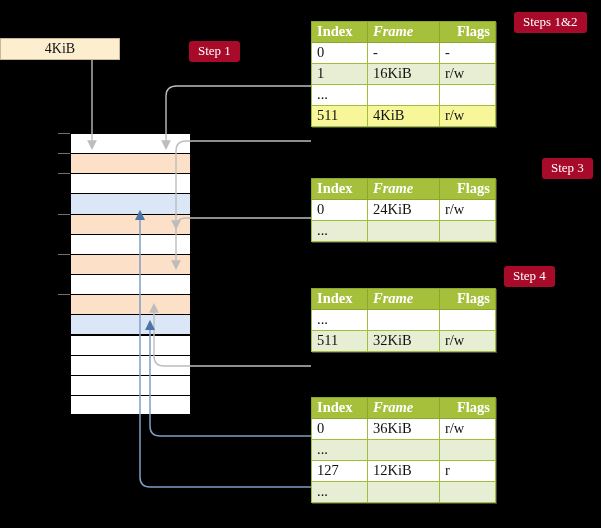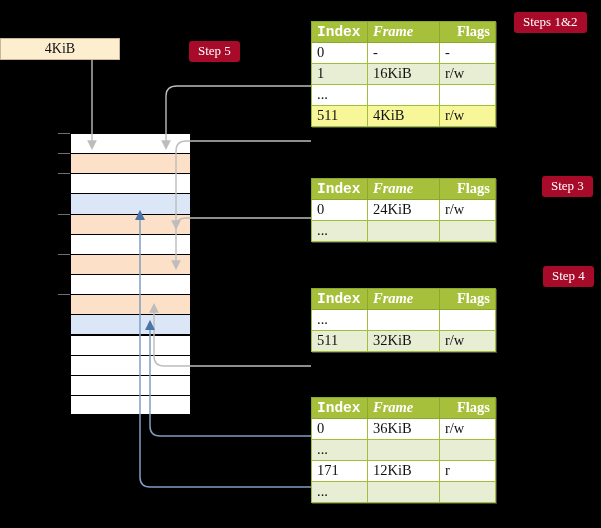--- a/index.html
+++ b/index.html
@@ -19,43 +19,43 @@
 
   
   .badge{
     background:#a80a2a;color:#fff;font-size:13px;
     padding:2px 9px 3px 9px;border-radius:3px;
     display:inline-block;white-space:nowrap;line-height:16px;
     box-shadow:0 1px 0 rgba(0,0,0,.5);
   }
   .b-step0{left:189px;top:41px;}
   .b-step12{left:514px;top:12px;}
-  .b-step3{left:518px;top:176px;padding-left:24px;}
-  .b-step4{left:543px;top:266px;}
+  .b-step3{left:518px;top:158px;padding-left:24px;}
+  .b-step4{left:504px;top:266px;}
 
   
   .ptable{
     border-collapse:collapse;background:#fff;
     font-size:14.5px;color:#111;
     box-shadow:1px 1px 0 rgba(120,120,120,.55);
   }
   .ptable td,.ptable th{
     border:1px solid #9fbe3a;
     padding:1px 5px 2px 5px;
     text-align:left;font-weight:normal;height:20px;
     box-sizing:border-box;
   }
   .ptable th{
     background:#a6c03c;color:#fff;font-weight:bold;
     border-color:#8aa82e;
   }
   .ptable td.c-idx{width:56px;}
   .ptable td.c-frm{width:72px;}
   .ptable td.c-flg{width:56px;}
-  .ptable th.c-idx{width:56px;font-family:Liberation Mono, monospace;}
+  .ptable th.c-idx{width:56px;}
   .ptable th.c-frm{width:72px;font-style:italic;}
   .ptable th.c-flg{width:56px;text-align:right;}
   .r-alt td{background:#e8eed4;}
   .r-hl td{background:#f7f79a;}
 
   .t1{left:311px;top:21px;}
   .t2{left:311px;top:178px;}
   .t3{left:311px;top:288px;}
   .t4{left:311px;top:397px;}
 
@@ -76,21 +76,21 @@
   
   .wires{left:0;top:0;width:601px;height:528px;pointer-events:none;}
 </style>
 </head>
 <body>
 
 <div class="abs srcbox">
   <span>4KiB</span>
 </div>
 
-<div class="abs b-step0"><span class="badge">Step 5</span></div>
+<div class="abs b-step0"><span class="badge">Step 1</span></div>
 <div class="abs b-step12"><span class="badge">Steps 1&amp;2</span></div>
 <div class="abs b-step3"><span class="badge">Step 3</span></div>
 <div class="abs b-step4"><span class="badge">Step 4</span></div>
 
 <div class="abs ticks" id="ticks">
     <div class="tick" style="top: 0px;"></div>
     <div class="tick" style="top: 20.15px;"></div>
     <div class="tick" style="top: 40.3px;"></div>
     <div class="tick" style="top: 80.6px;"></div>
     <div class="tick" style="top: 120.9px;"></div>
@@ -200,21 +200,21 @@
         <td class="c-idx">0</td>
         <td class="c-frm">36KiB</td>
         <td class="c-flg">r/w</td>
       </tr>
       <tr class="r-alt">
         <td class="c-idx">...</td>
         <td class="c-frm"></td>
         <td class="c-flg"></td>
       </tr>
       <tr class="">
-        <td class="c-idx">171</td>
+        <td class="c-idx">127</td>
         <td class="c-frm">12KiB</td>
         <td class="c-flg">r</td>
       </tr>
       <tr class="r-alt">
         <td class="c-idx">...</td>
         <td class="c-frm"></td>
         <td class="c-flg"></td>
       </tr>
     </tbody>
   </table>

